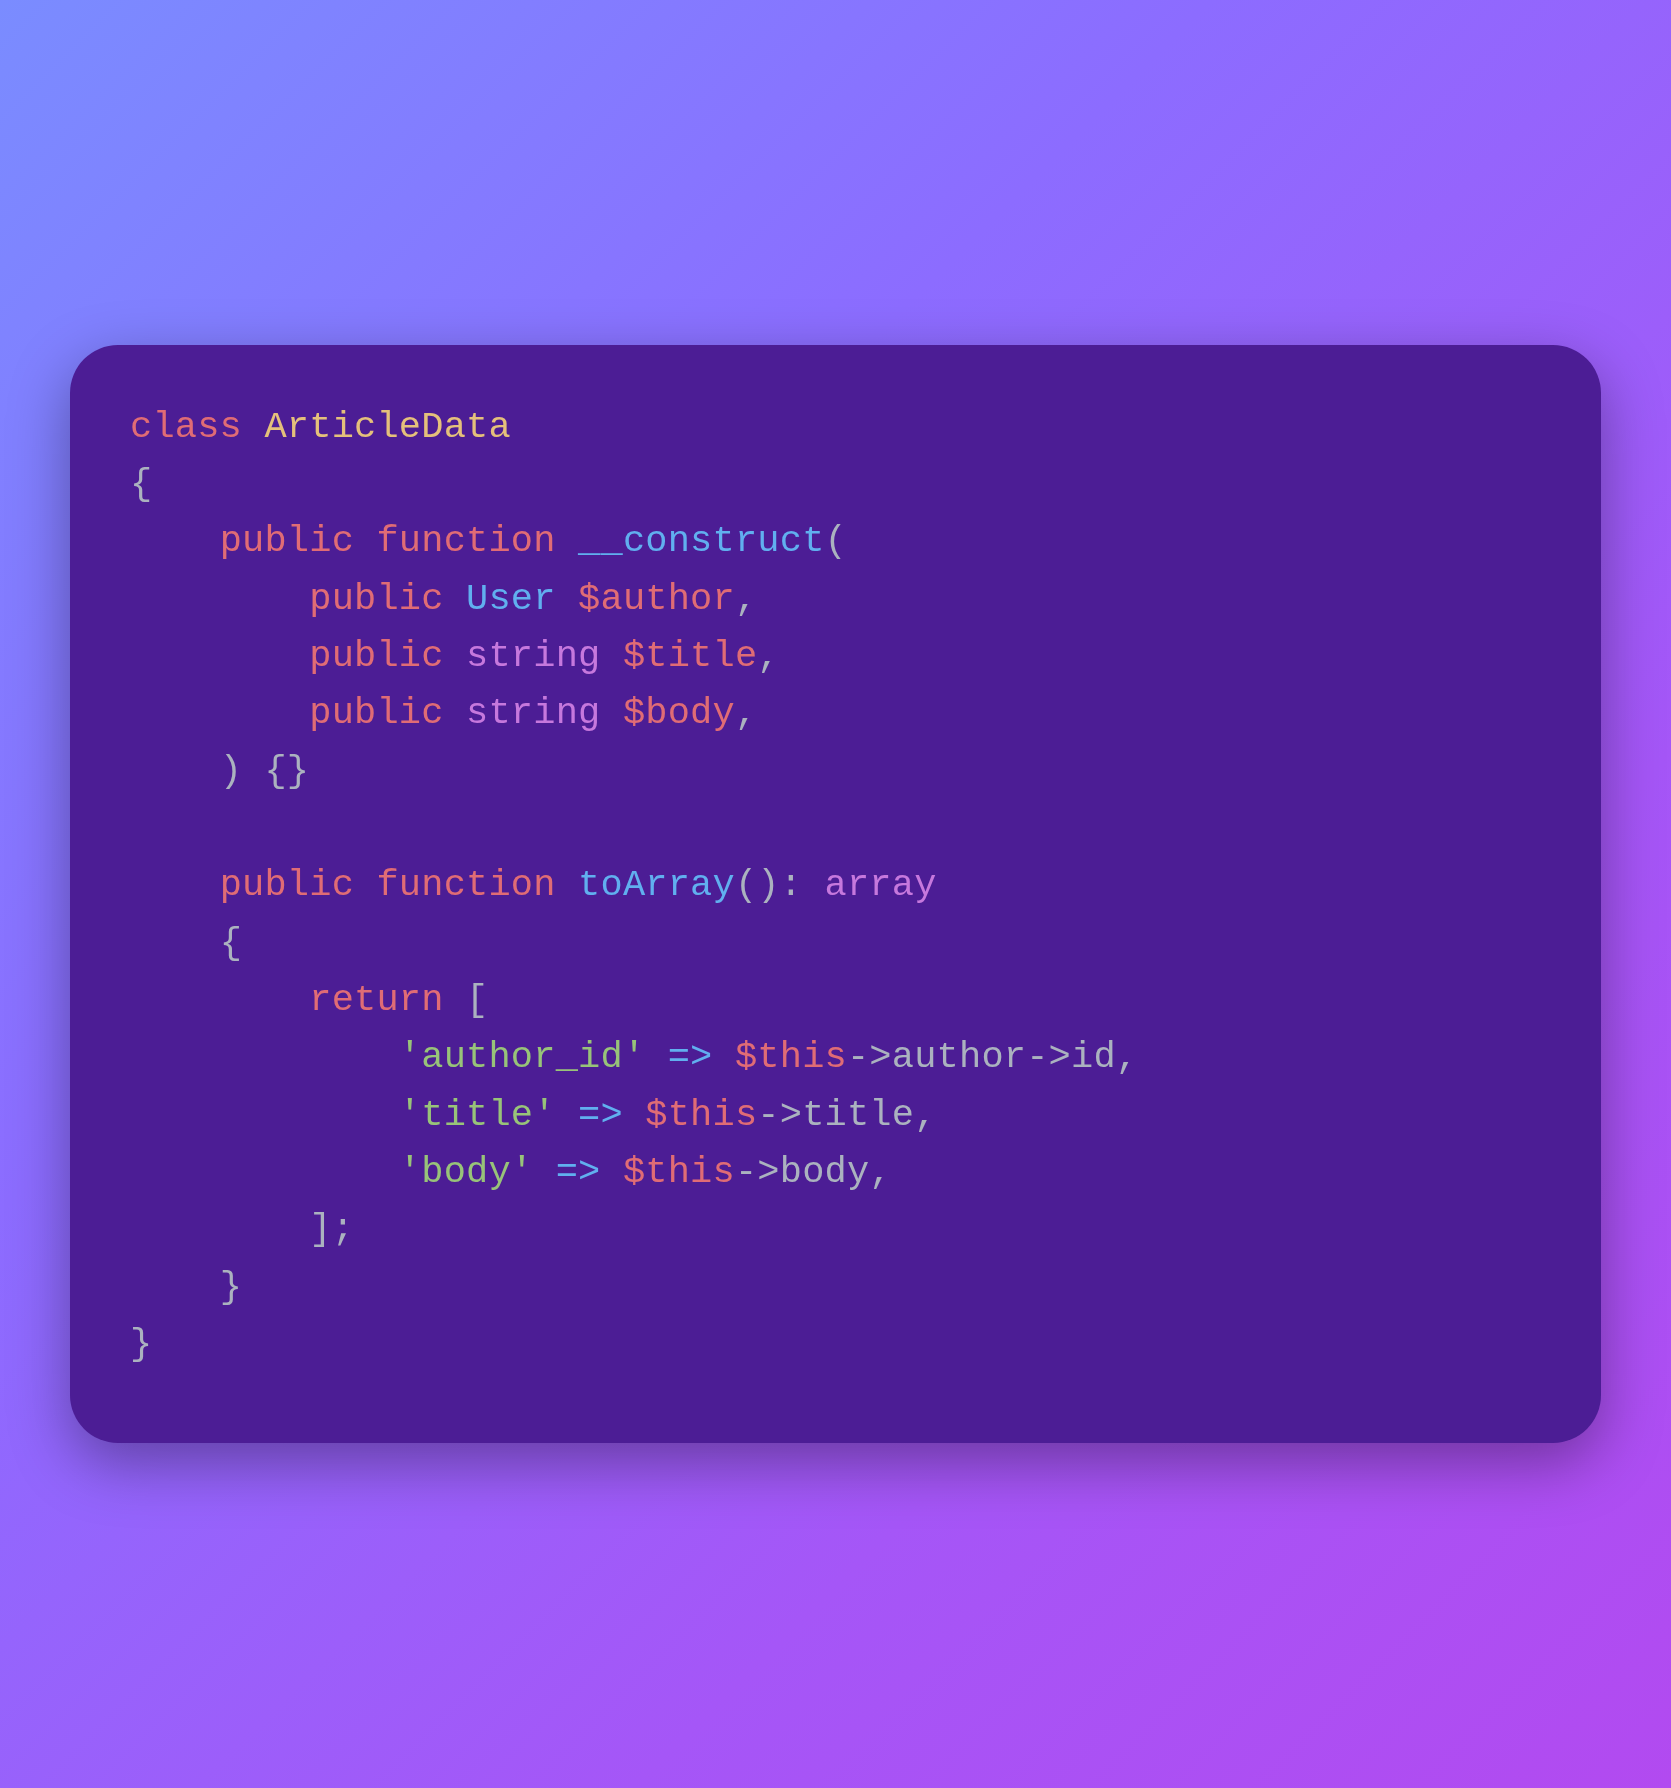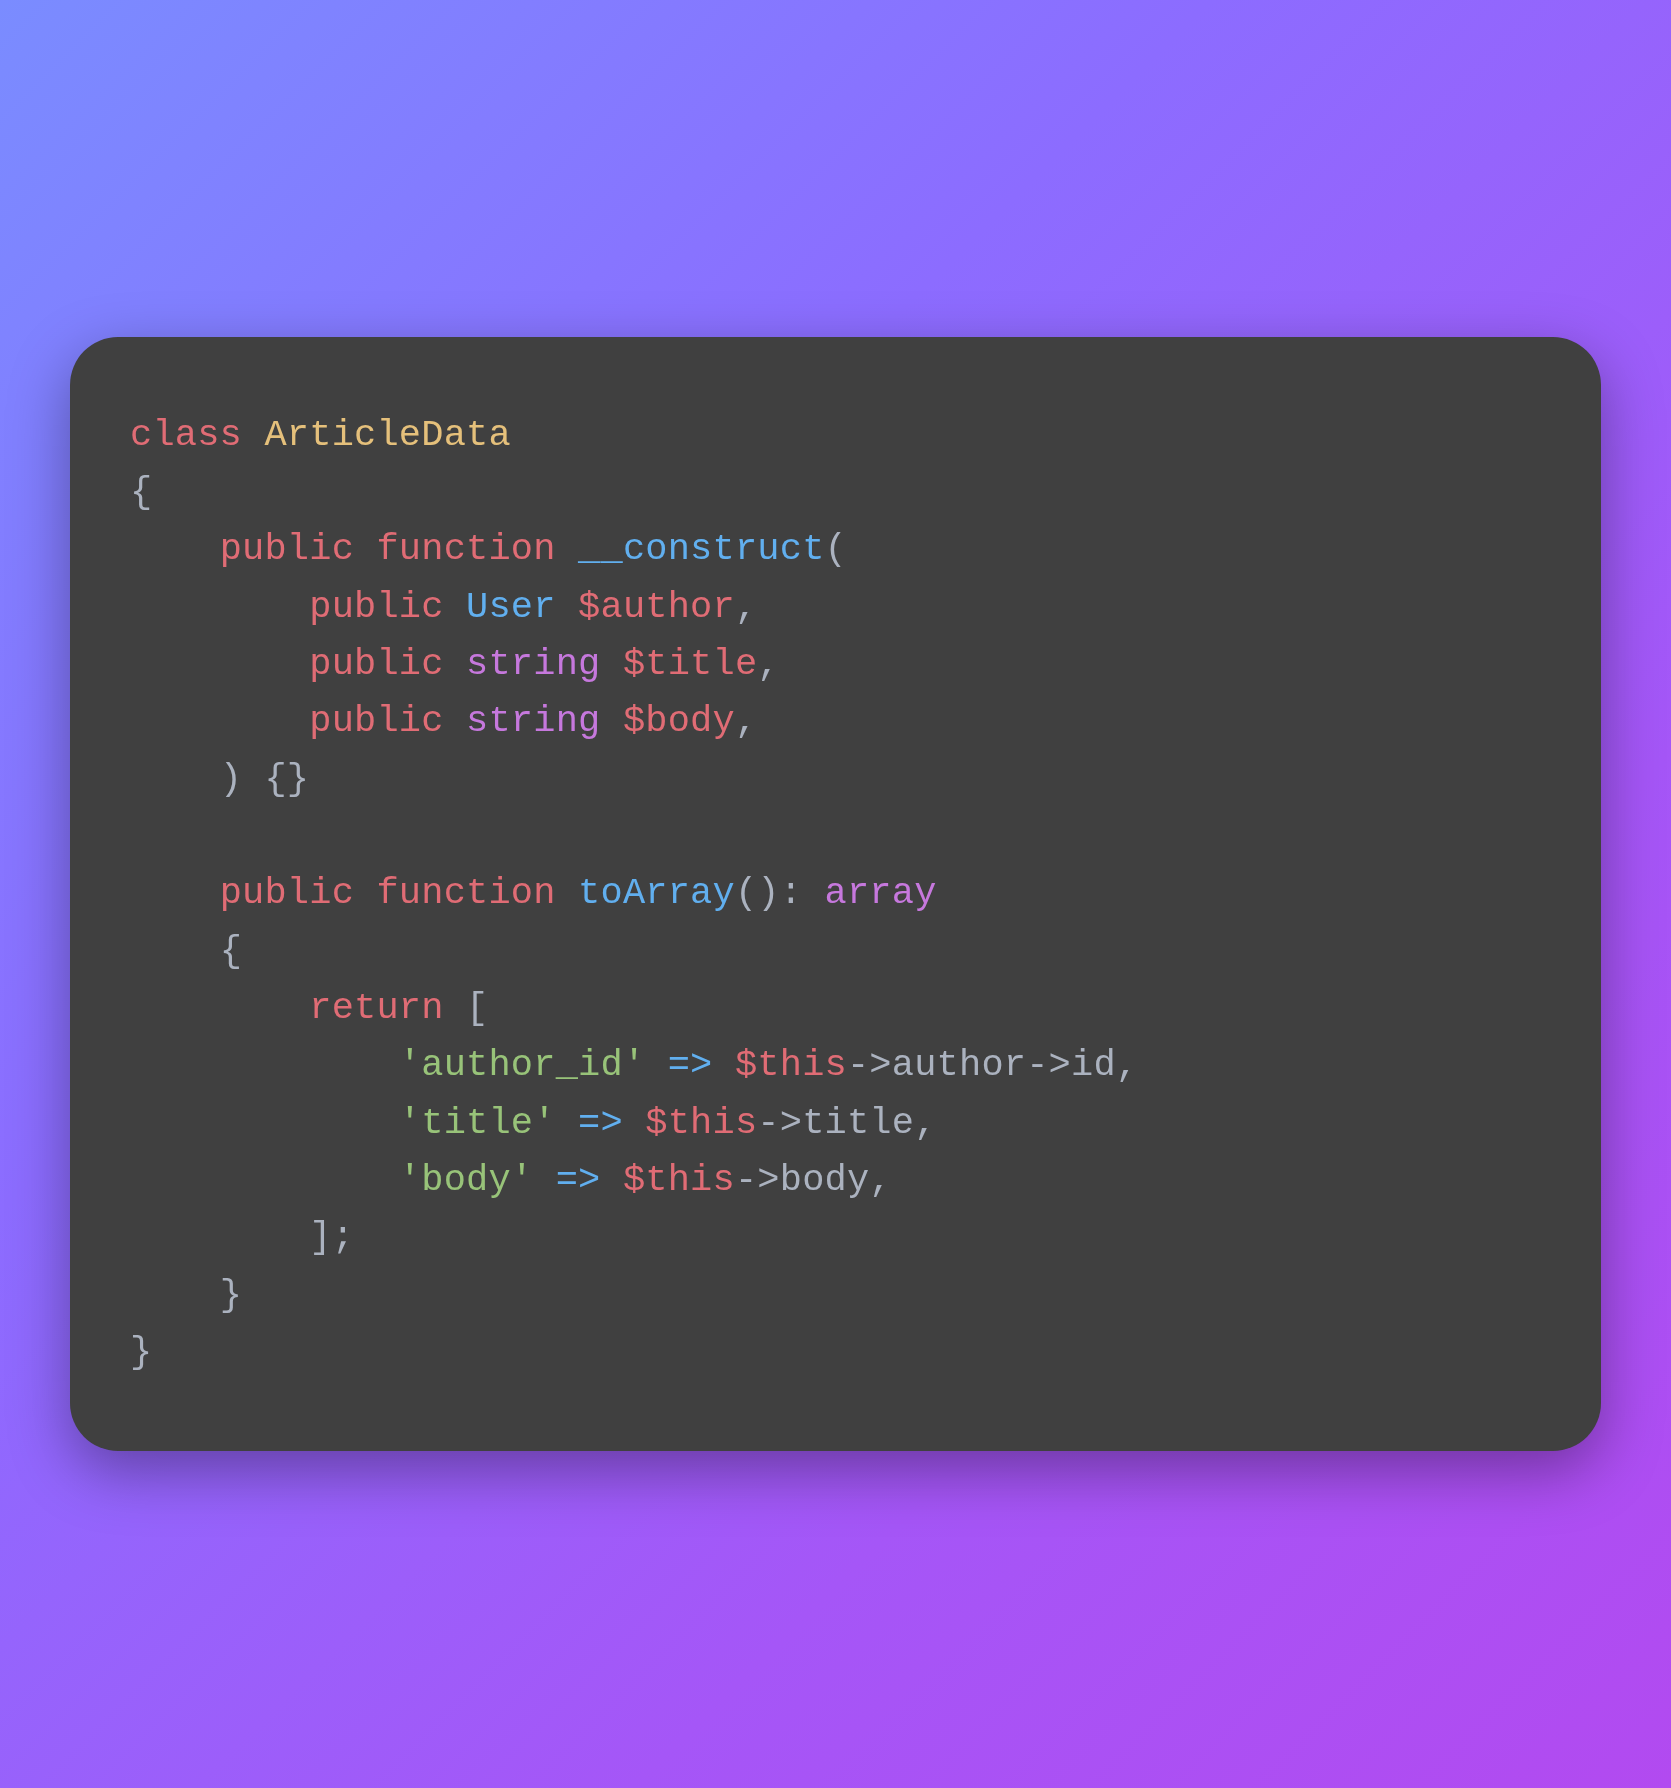--- a/index.html
+++ b/index.html
@@ -7,23 +7,23 @@
   body {
     background: linear-gradient(135deg, #7a8cff 0%, #8c6cff 35%, #a556f7 70%, #b24af0 100%);
     display: flex;
     align-items: center;
     justify-content: center;
     font-family: ui-monospace, "SF Mono", Menlo, Consolas, "Courier New", monospace;
     padding: 70px;
     min-height: 100vh;
   }
   .card {
-    background: #404040;
+    background: #4c1d95;
     border-radius: 48px;
-    padding: 70px 60px 70px 60px;
+    padding: 54px 60px 70px 60px;
     width: 100%;
     max-width: 1540px;
     box-shadow: 0 20px 60px rgba(0,0,0,0.35);
   }
   pre.code {
     font-family: ui-monospace, "SF Mono", Menlo, Consolas, "Courier New", monospace;
     font-size: 37px;
     line-height: 1.55;
     color: #c7ccd8;
     white-space: pre;

